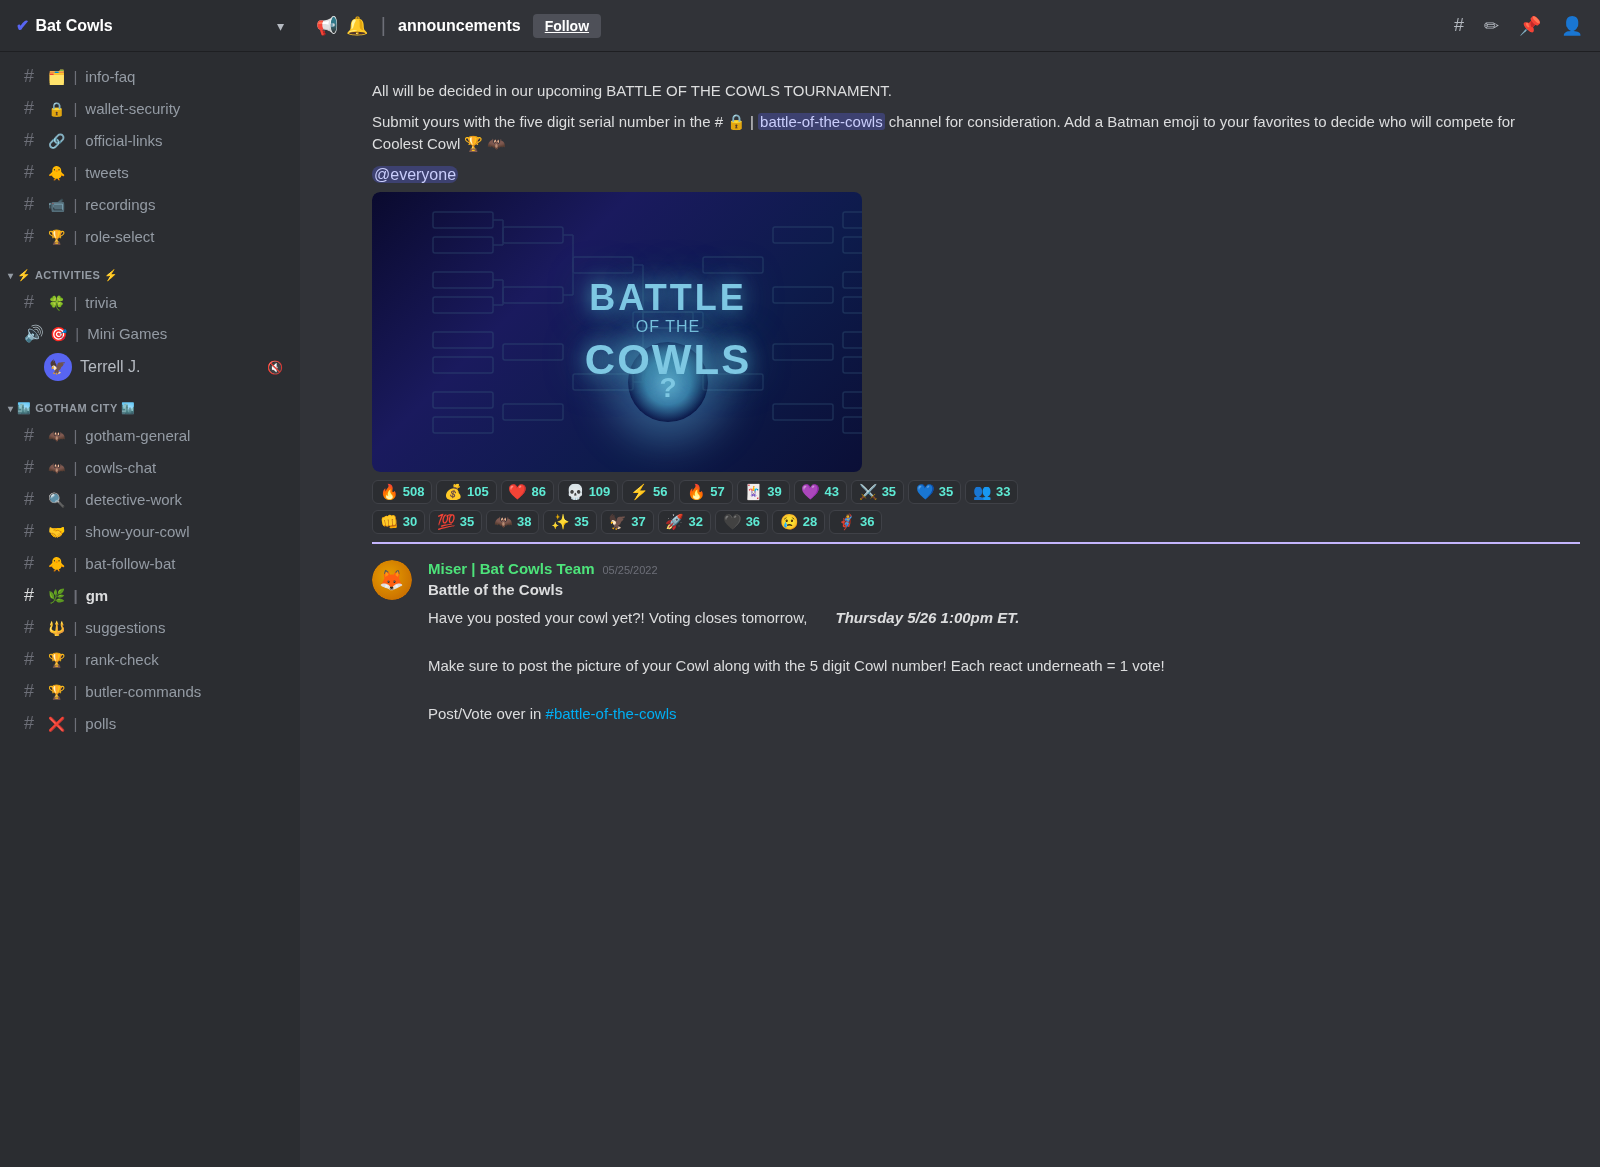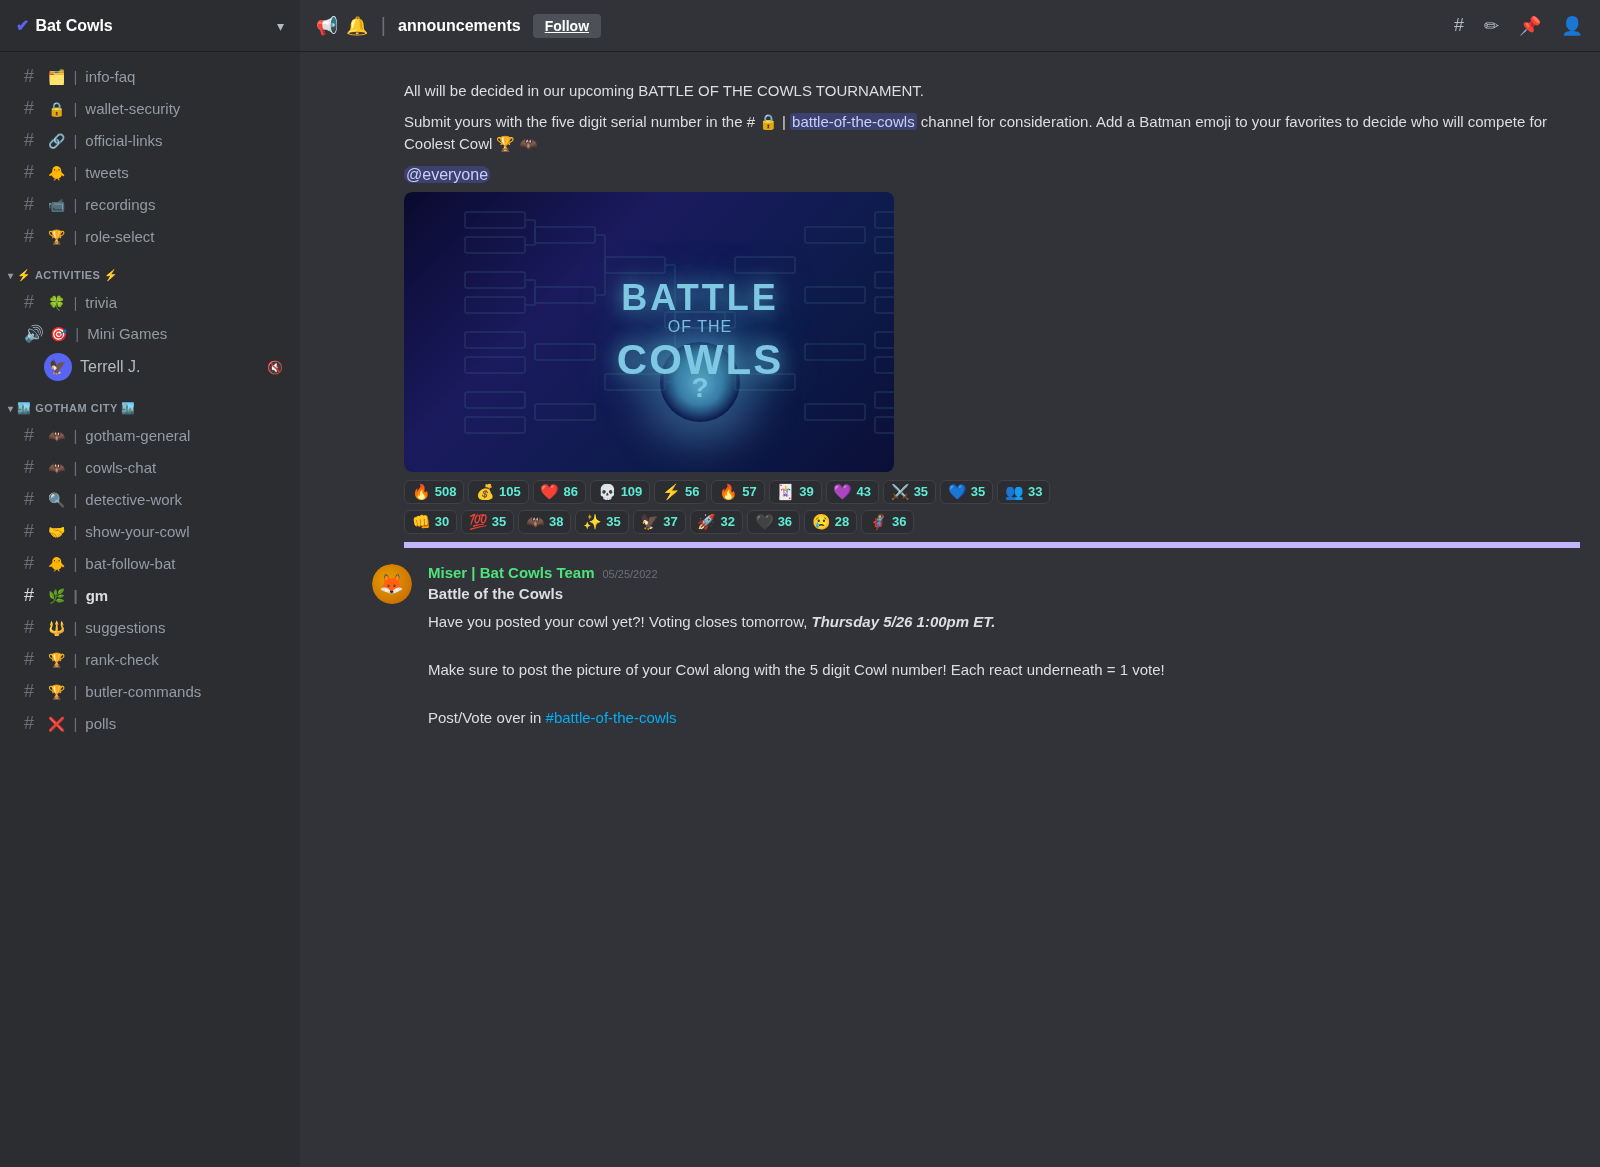--- a/index.html
+++ b/index.html
@@ -218,23 +218,22 @@
       overflow-y: auto;
       padding: 20px 20px 20px 72px;
       display: flex;
       flex-direction: column;
       gap: 0;
     }
 
     
     .message-block {
       padding: 8px 20px 4px 0;
-      border-bottom: 6px solid #c4b5fd;
+      border-bottom: 2px solid #c4b5fd;
       margin-bottom: 0;
-      margin-left: 32px;
     }
 
     
     .message-text {
       color: #dcddde;
       font-size: 15px;
       line-height: 1.5;
       margin-bottom: 8px;
     }
     .mention-everyone {
@@ -413,20 +412,21 @@
     }
     .message-title {
       font-weight: 700;
       font-size: 15px;
       color: #dcddde;
       margin-bottom: 8px;
     }
     .bold-italic {
       font-weight: 700;
       font-style: italic;
+      margin-left: 24px;
     }
     .channel-link {
       color: #00aff4;
       cursor: pointer;
     }
 
     
     .messages-area::-webkit-scrollbar { width: 8px; }
     .messages-area::-webkit-scrollbar-track { background: transparent; }
     .messages-area::-webkit-scrollbar-thumb { background: #1a1b1e; border-radius: 4px; }

